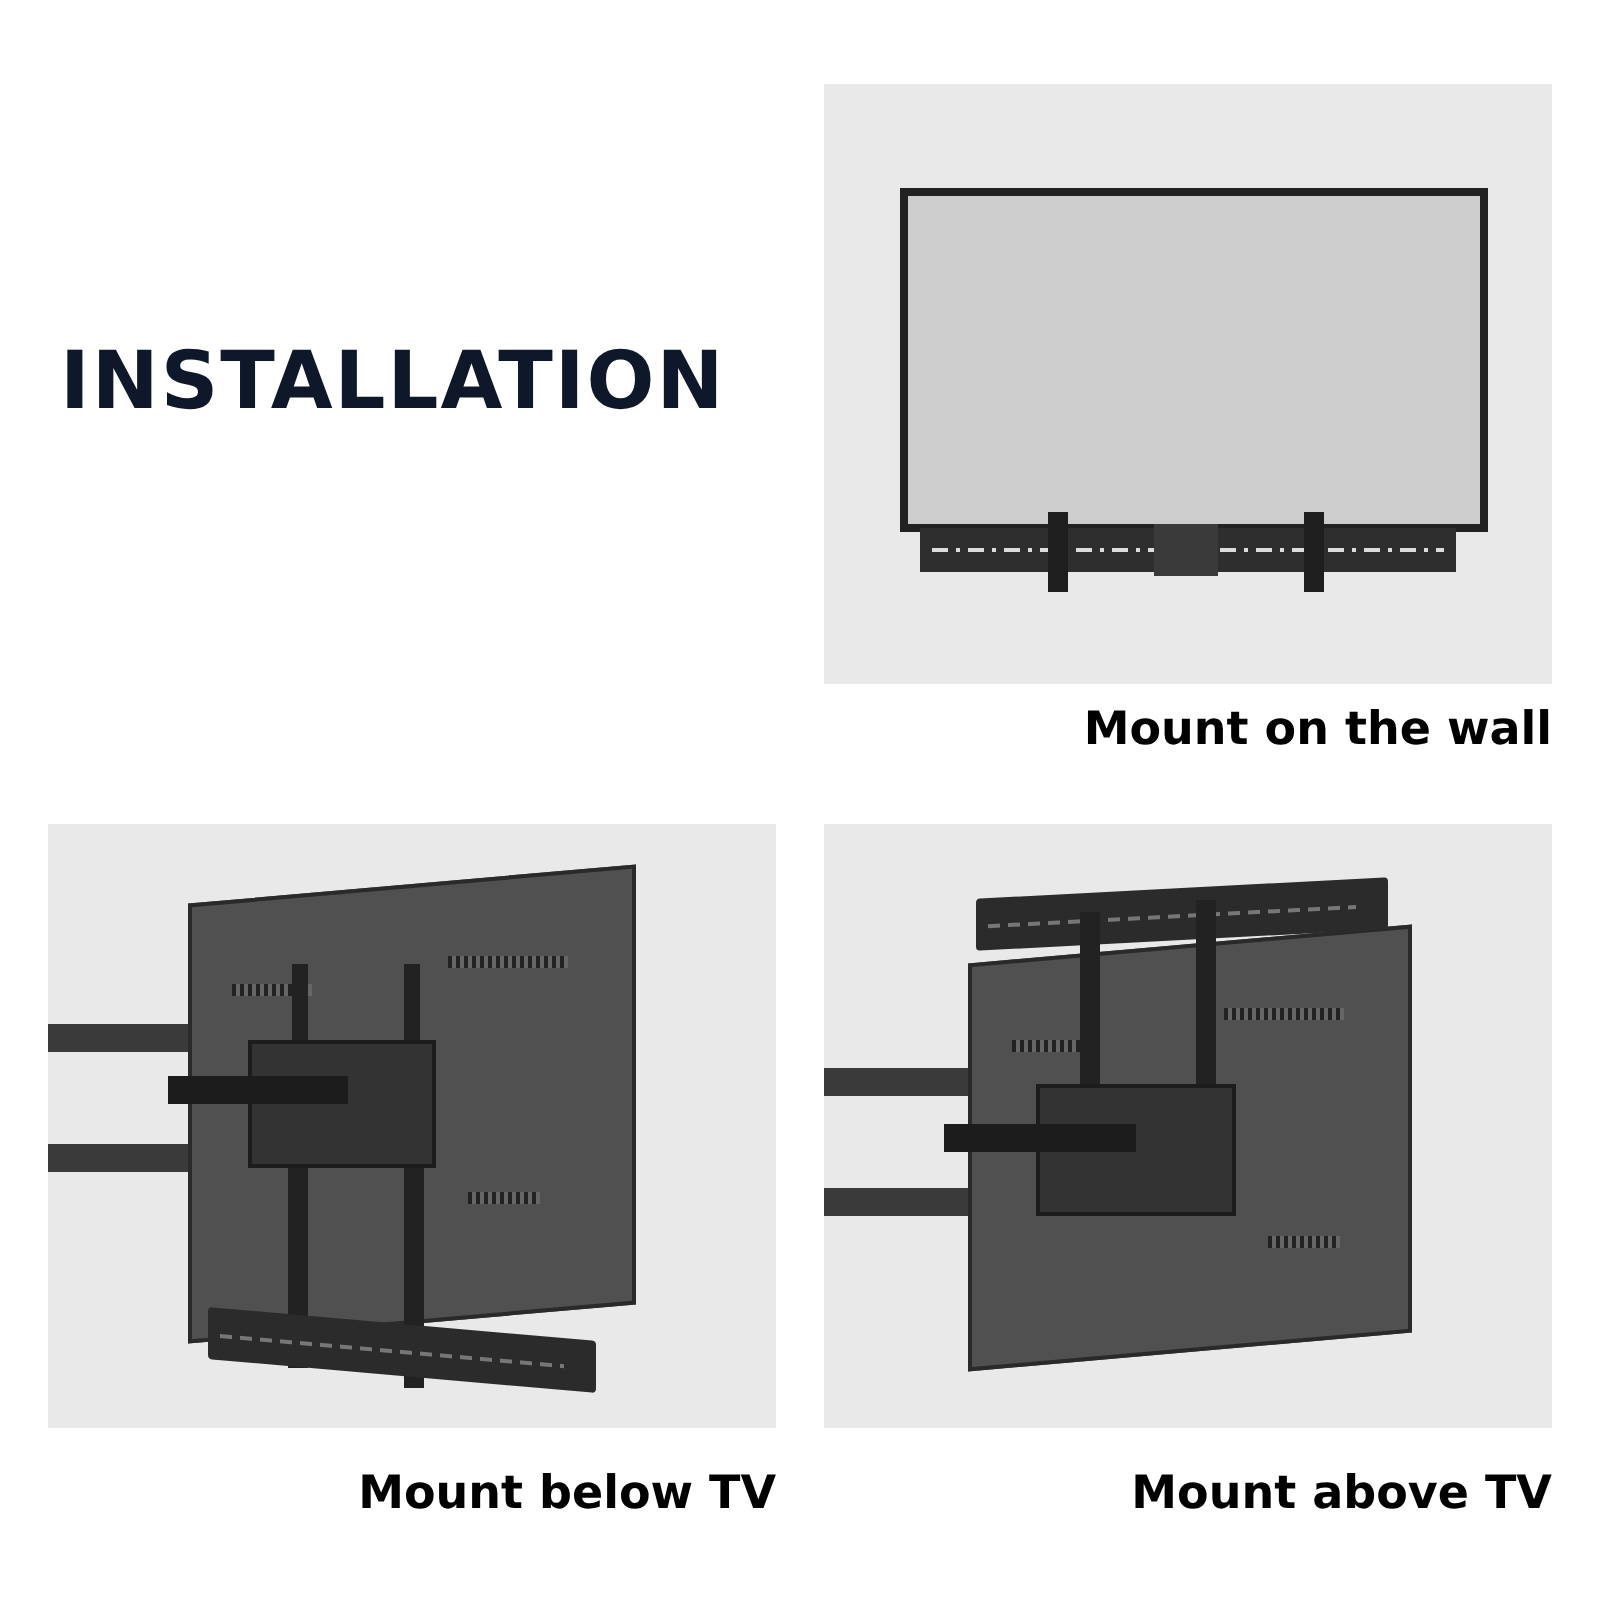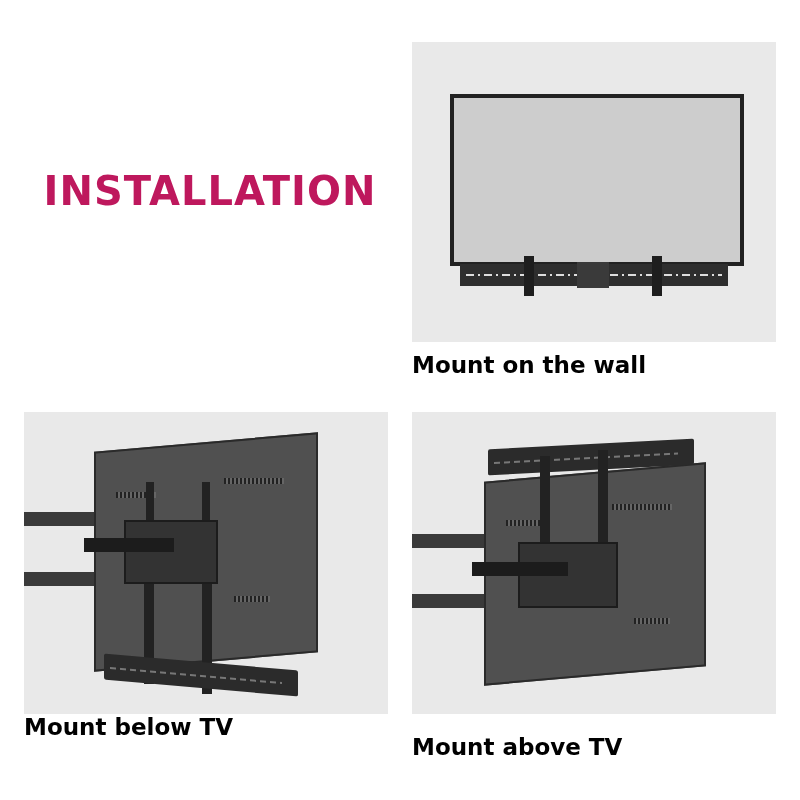--- a/index.html
+++ b/index.html
@@ -1,20 +1,20 @@
 <!DOCTYPE html>
 <html><head>
 <meta charset="utf-8">
 <style>
   html,body{margin:0;padding:0;background:#ffffff;}
   body{width:800px;height:800px;position:relative;overflow:hidden;font-family:"DejaVu Sans","Liberation Sans",sans-serif;}
-  .title{position:absolute;left:30px;top:168px;width:360px;text-align:center;font-weight:900;font-size:40px;line-height:46px;letter-spacing:1px;color:#be185d;font-family:"DejaVu Sans",sans-serif;}
+  .title{position:absolute;left:30px;top:168px;width:360px;text-align:left;font-weight:900;font-size:40px;line-height:46px;letter-spacing:1px;color:#0f172a;font-family:"DejaVu Sans",sans-serif;}
   .title span{display:block;}
   .panel{position:absolute;background:#e9e9e9;overflow:hidden;}
-  .caption{position:absolute;text-align:left;font-weight:bold;font-size:23px;color:#000;font-family:"DejaVu Sans",sans-serif;}
+  .caption{position:absolute;text-align:right;font-weight:bold;font-size:23px;color:#000;font-family:"DejaVu Sans",sans-serif;}
   
   #p-wall{left:412px;top:42px;width:364px;height:300px;}
   .tv-front{position:absolute;left:38px;top:52px;width:286px;height:164px;background:#cdcdcd;border:4px solid #222;}
   .bar{position:absolute;left:48px;top:222px;width:268px;height:22px;background:#2e2e2e;}
   .bar .dash{position:absolute;left:6px;right:6px;top:10px;height:2px;background:repeating-linear-gradient(90deg,#ddd 0 8px,transparent 8px 12px,#ddd 12px 14px,transparent 14px 18px);}
   .bar .center{position:absolute;left:117px;top:-2px;width:32px;height:26px;background:#3a3a3a;}
   .clip{position:absolute;top:214px;width:10px;height:40px;background:#1e1e1e;}
   
   #p-below{left:24px;top:412px;width:364px;height:302px;}
   #p-above{left:412px;top:412px;width:364px;height:302px;}
@@ -52,21 +52,21 @@
   <div class="vent" style="left:200px;top:66px;width:60px;"></div>
   <div class="vent" style="left:210px;top:184px;width:36px;"></div>
   <div class="rail" style="left:122px;top:70px;width:8px;height:60px;"></div>
   <div class="rail" style="left:178px;top:70px;width:8px;height:60px;"></div>
   <div class="plate" style="left:100px;top:108px;width:90px;height:60px;"></div>
   <div class="arm" style="left:60px;top:126px;width:90px;background:#1c1c1c;"></div>
   <div class="rail" style="left:120px;top:172px;width:10px;height:100px;"></div>
   <div class="rail" style="left:178px;top:172px;width:10px;height:110px;"></div>
   <div class="soundbar" style="left:80px;top:250px;width:194px;height:26px;transform:skewY(5deg);"></div>
 </div>
-<div class="caption" style="left:24px;top:714px;width:364px;">Mount below TV</div>
+<div class="caption" style="left:24px;top:734px;width:364px;">Mount below TV</div>
 
 <div class="panel" id="p-above">
   <div class="arm" style="left:0;top:122px;width:80px;"></div>
   <div class="arm" style="left:0;top:182px;width:80px;"></div>
   <div class="tv-back" style="left:72px;top:60px;width:218px;height:200px;transform:skewY(-5deg);"></div>
   <div class="vent" style="left:94px;top:108px;width:40px;"></div>
   <div class="vent" style="left:200px;top:92px;width:60px;"></div>
   <div class="vent" style="left:222px;top:206px;width:36px;"></div>
   <div class="soundbar" style="left:76px;top:32px;width:206px;height:26px;transform:skewY(-3deg);"></div>
   <div class="rail" style="left:128px;top:44px;width:10px;height:100px;"></div>

